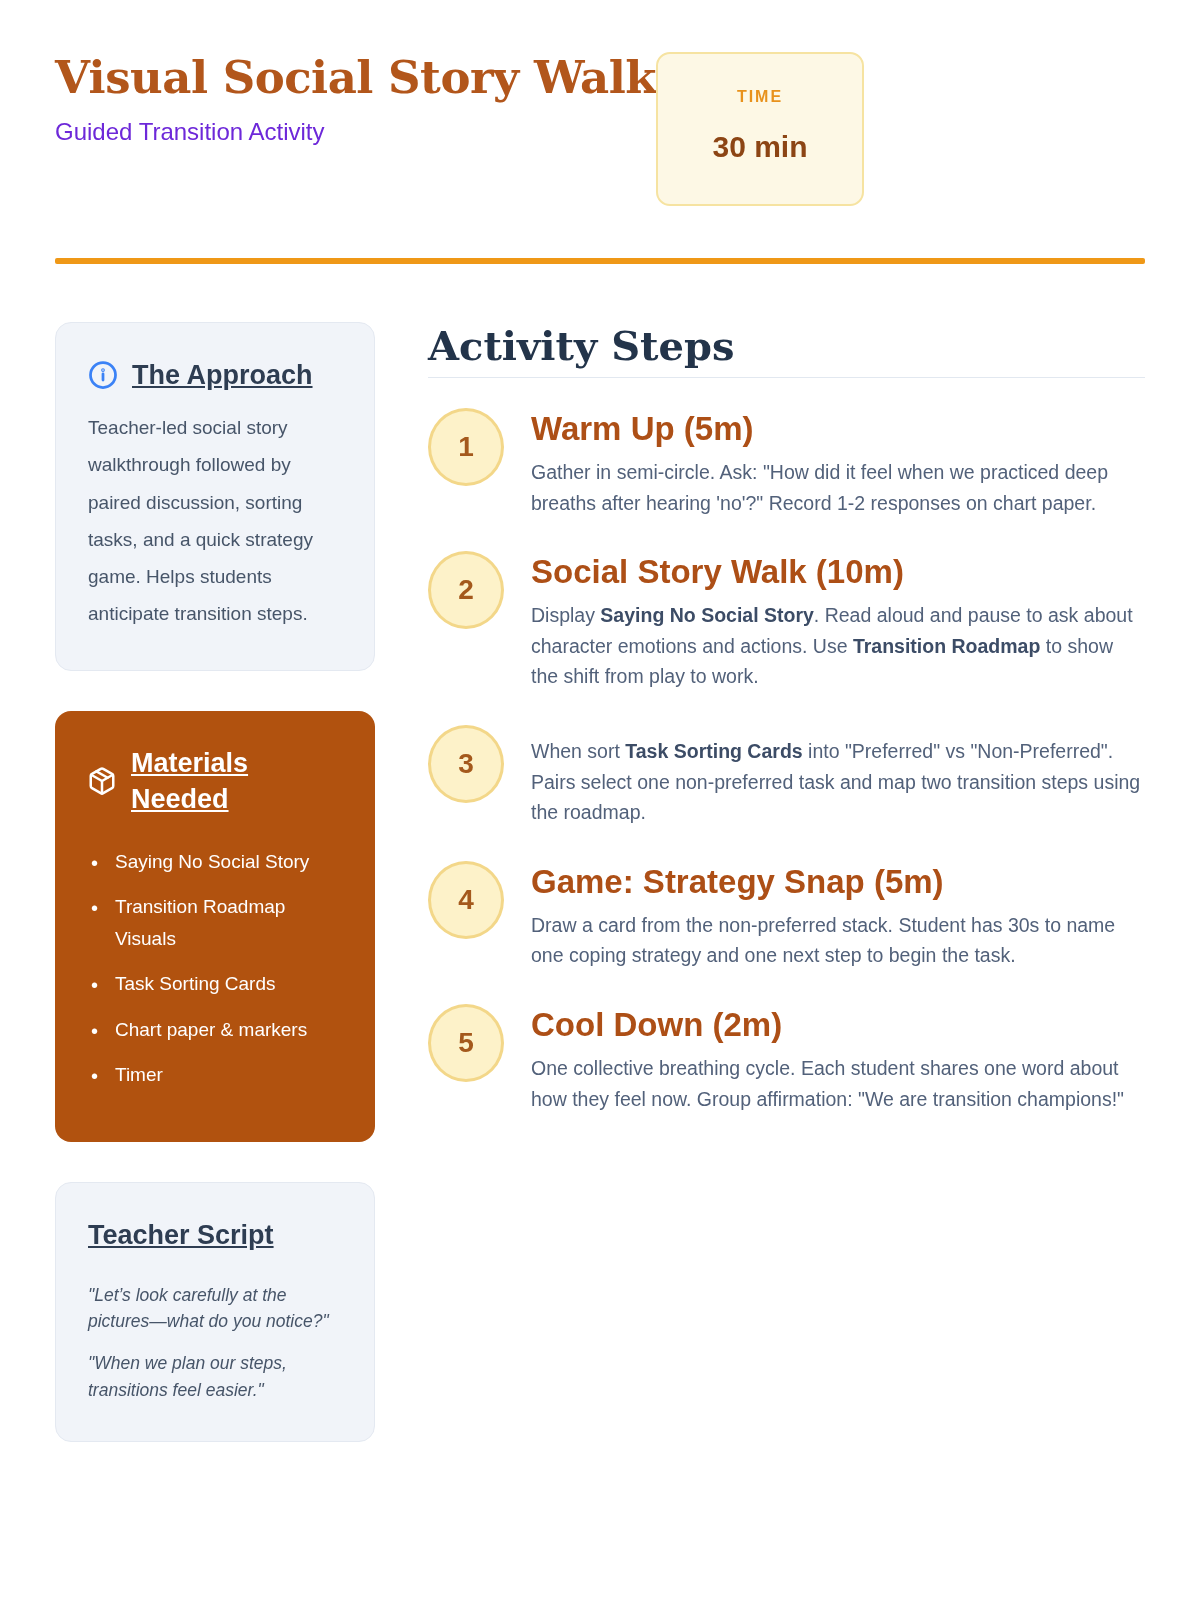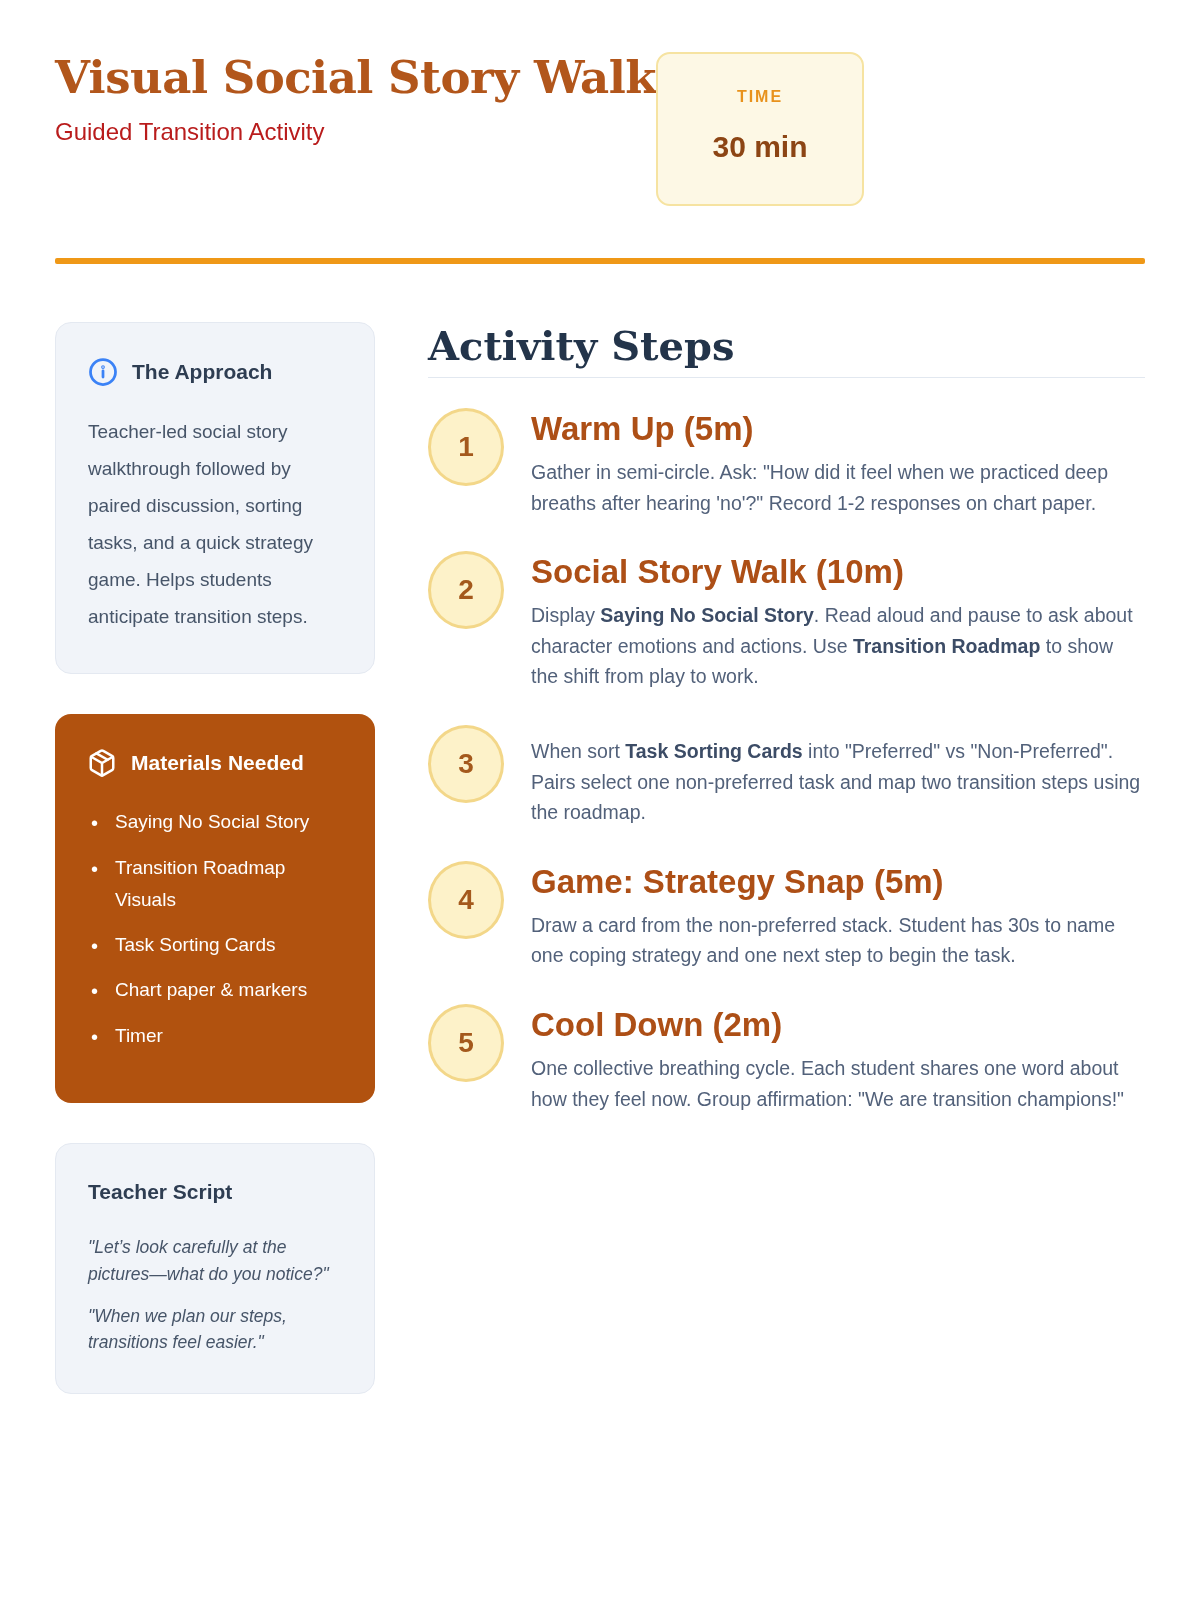--- a/index.html
+++ b/index.html
@@ -19,21 +19,21 @@
     font-family: "DejaVu Serif", serif;
     font-weight: 700;
     font-size: 45px;
     letter-spacing: -0.5px;
     color: #b2561b;
     line-height: 1.15;
   }
   .page-subtitle {
     margin-top: 14px;
     font-size: 24px;
-    color: #b91c1c;
+    color: #6d28d9;
   }
   .time-badge {
     width: 208px;
     background: #fdf8e5;
     border: 2px solid #f6e3a1;
     border-radius: 14px;
     text-align: center;
     padding: 34px 10px 40px 10px;
   }
   .time-label {
@@ -68,29 +68,30 @@
   .card.light {
     background: #f1f4f9;
     border: 1px solid #e4e9f1;
   }
   .card.orange {
     background: #b1520f;
     color: #ffffff;
   }
   .card-title-row { display: flex; align-items: center; gap: 14px; }
   .card-title {
-    font-size: 21px;
+    font-size: 27px;
     font-weight: 700;
     color: #2e3d52;
     line-height: 1.35;
+    text-decoration: underline;
   }
   .card.orange .card-title { color: #ffffff; }
   .card-icon { flex: 0 0 auto; display: inline-flex; }
   .card-body {
-    margin-top: 26px;
+    margin-top: 16px;
     font-size: 19px;
     line-height: 1.95;
     color: #475569;
   }
   .materials-list {
     margin-top: 28px;
     list-style: none;
   }
   .materials-list li {
     position: relative;

